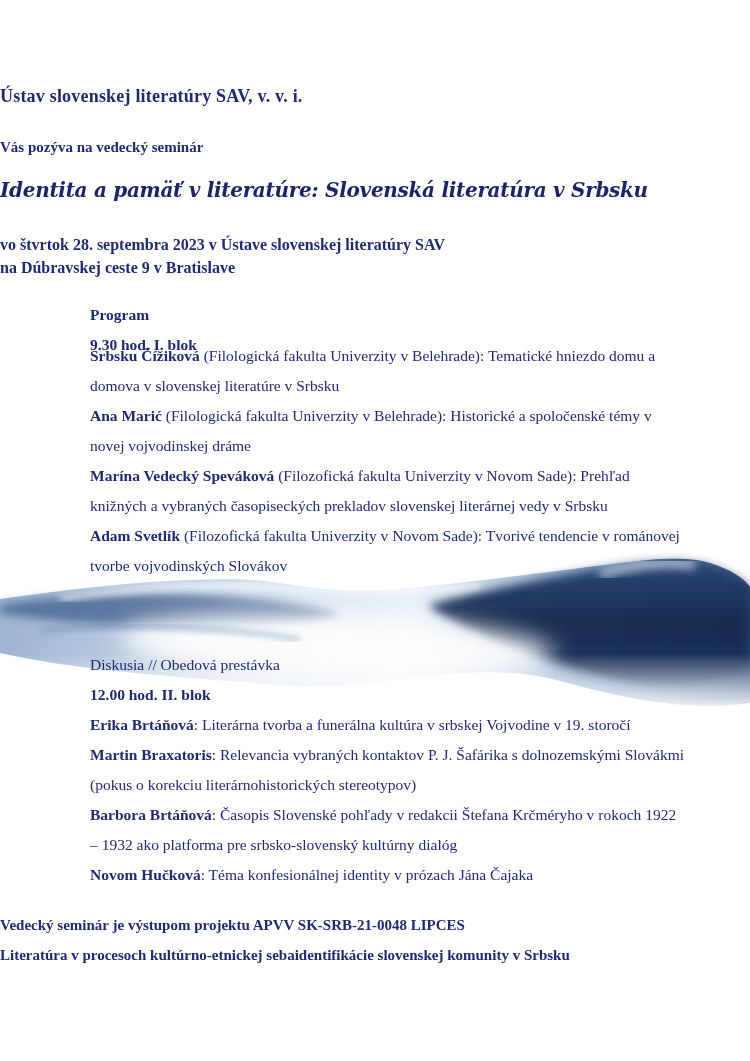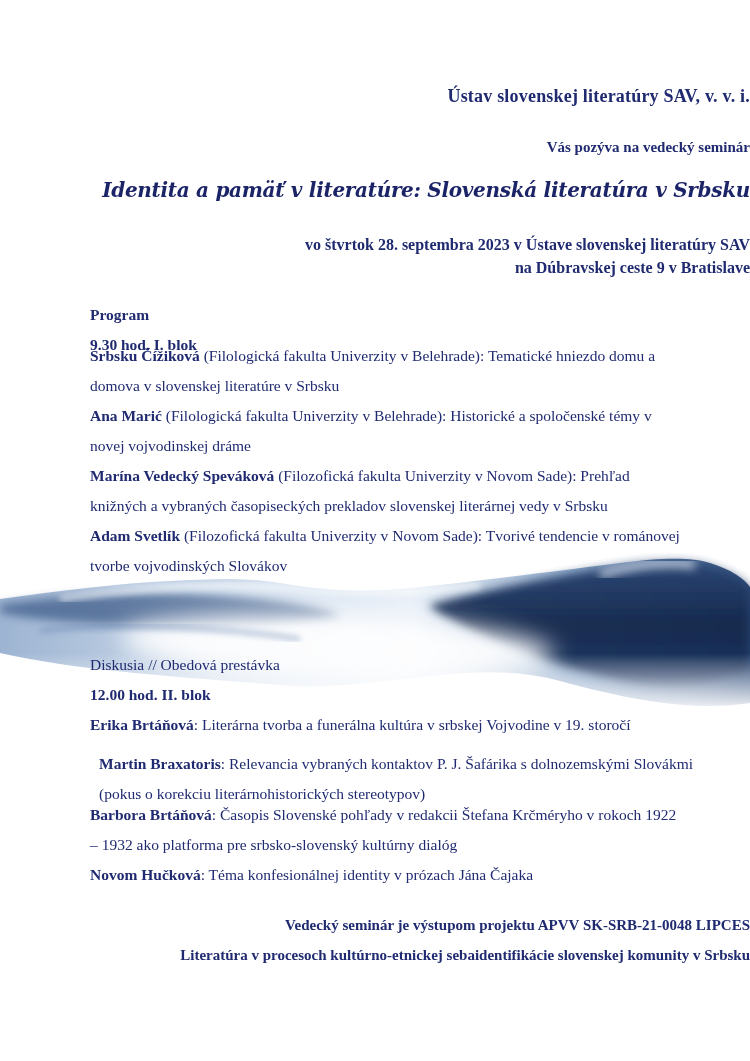--- a/index.html
+++ b/index.html
@@ -5,21 +5,21 @@
   html,body{margin:0;padding:0;background:#ffffff;}
   .page{
     position:relative;
     width:750px;height:1061px;
     background:#ffffff;
     overflow:hidden;
     font-family:"Liberation Serif", serif;
     color:#1f2a70;
   }
   .abs{position:absolute;}
-  .center{left:0;right:0;text-align:right;padding-left:11px;}
+  .center{left:0;right:0;text-align:left;}
   .bold{font-weight:bold;}
   .institute{top:86px;font-size:18px;font-weight:bold;letter-spacing:.2px;}
   .invitation{top:139px;font-size:15px;font-weight:bold;}
   .big-title{
     top:178px;font-size:20px;font-weight:bold;font-style:italic;
     font-family:"DejaVu Serif", serif;letter-spacing:-0.3px;color:#1c2468;
   }
   .date-block{top:233px;font-size:16px;font-weight:bold;line-height:23px;}
   .left-col{left:90px;width:596px;font-size:15.5px;line-height:30px;}
   .talk .speaker{font-weight:bold;}
@@ -96,21 +96,21 @@
   <p class="abs left-col talk txt" style="top:521px;margin:0;">
     <span class="speaker">Adam Svetlík</span><span> (Filozofická fakulta Univerzity v Novom Sade): Tvorivé tendencie v románovej tvorbe vojvodinských Slovákov</span>
   </p>
 
   <div class="abs left-col txt" style="top:650px;">Diskusia // Obedová prestávka</div>
   <div class="abs left-col bold txt" style="top:680px;">12.00 hod. II. blok</div>
 
   <p class="abs left-col talk txt" style="top:710px;margin:0;">
     <span class="speaker">Erika Brtáňová</span><span>: Literárna tvorba a funerálna kultúra v srbskej Vojvodine v 19. storočí</span>
   </p>
-  <p class="abs left-col talk txt" style="top:740px;margin:9px;">
+  <p class="abs left-col talk txt" style="top:740px;margin:0;">
     <span class="speaker">Martin Braxatoris</span><span>: Relevancia vybraných kontaktov P. J. Šafárika s dolnozemskými Slovákmi (pokus o korekciu literárnohistorických stereotypov)</span>
   </p>
   <p class="abs left-col talk txt" style="top:800px;margin:0;">
     <span class="speaker">Barbora Brtáňová</span><span>: Časopis Slovenské pohľady v redakcii Štefana Krčméryho v rokoch 1922 – 1932 ako platforma pre srbsko-slovenský kultúrny dialóg</span>
   </p>
   <p class="abs left-col talk txt" style="top:860px;margin:0;">
     <span class="speaker">Novom Hučková</span><span>: Téma konfesionálnej identity v prózach Jána Čajaka</span>
   </p>
 
   <div class="abs center footer-block txt">

